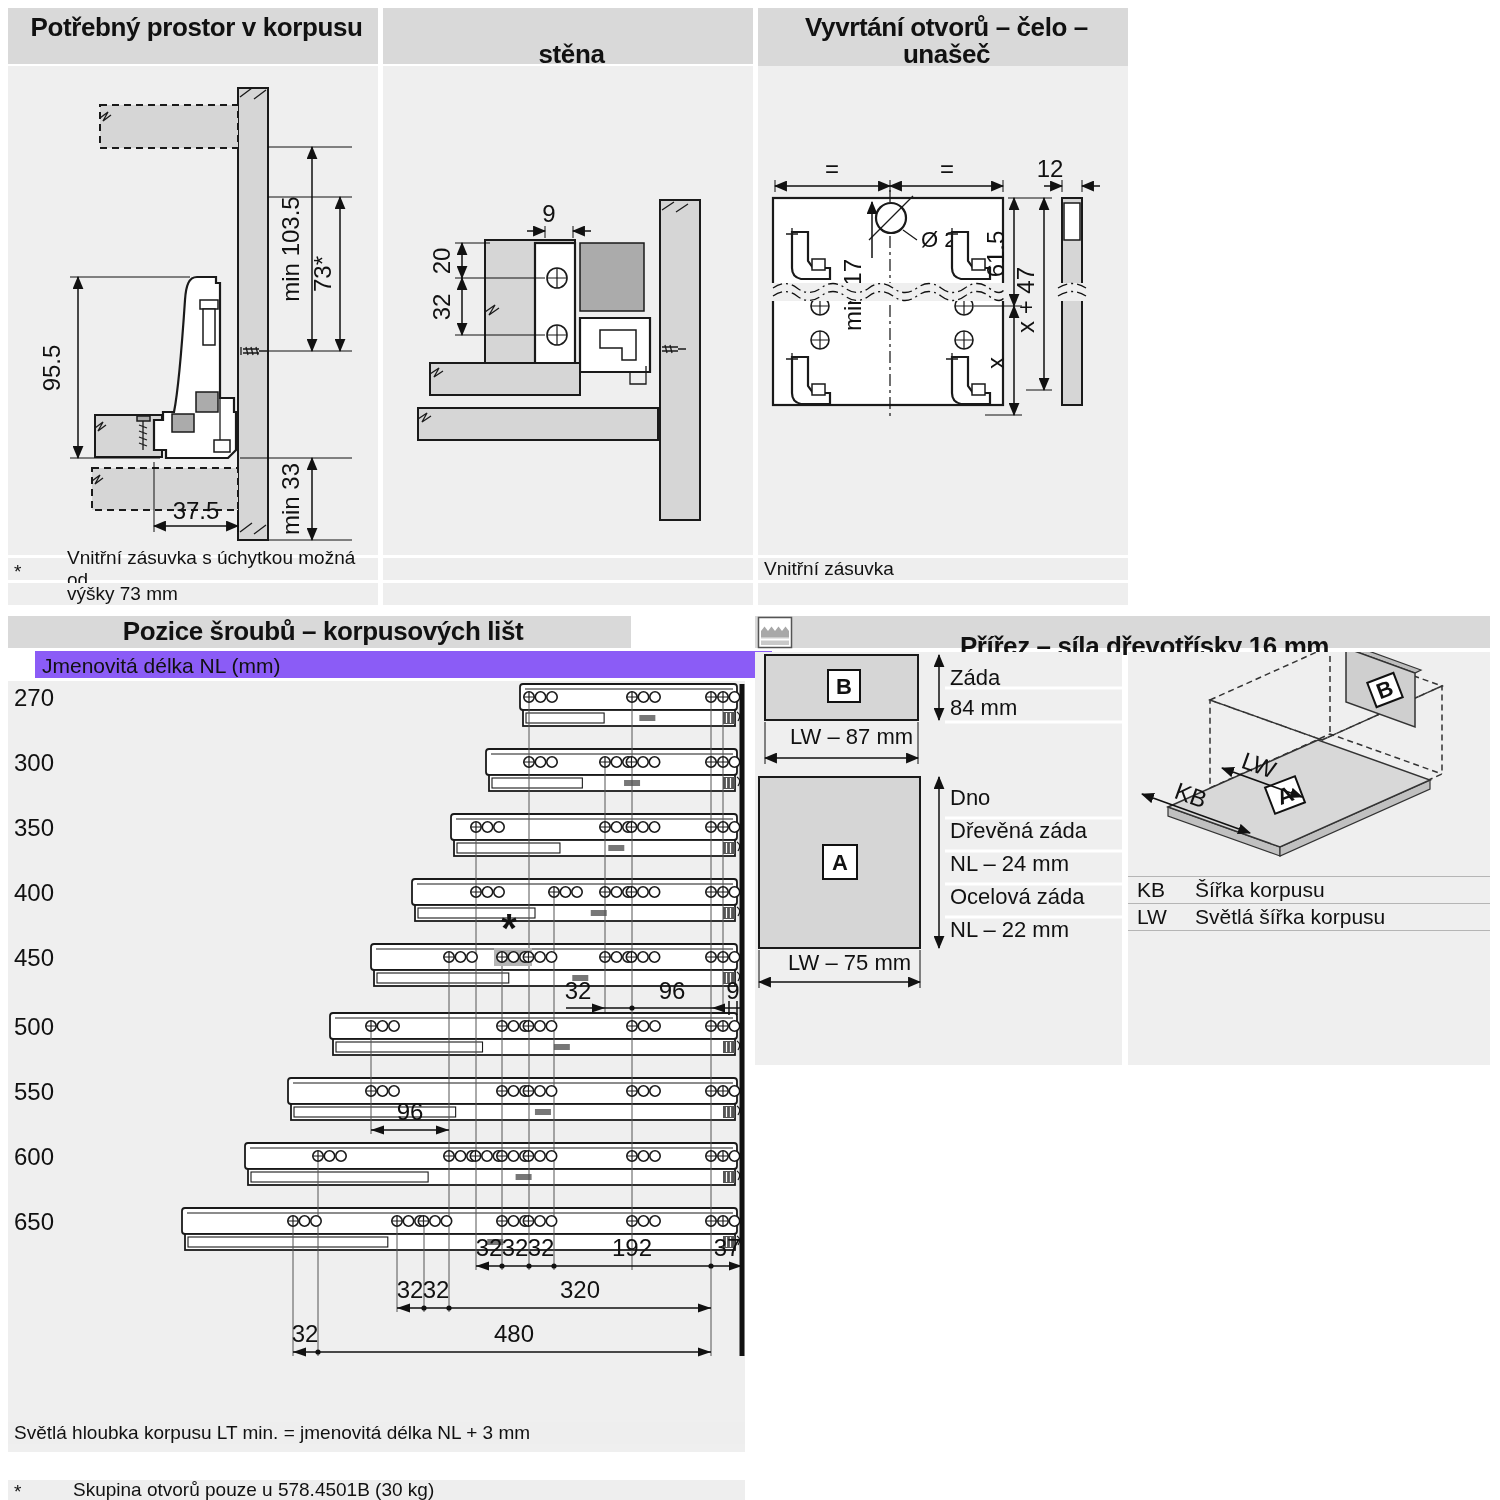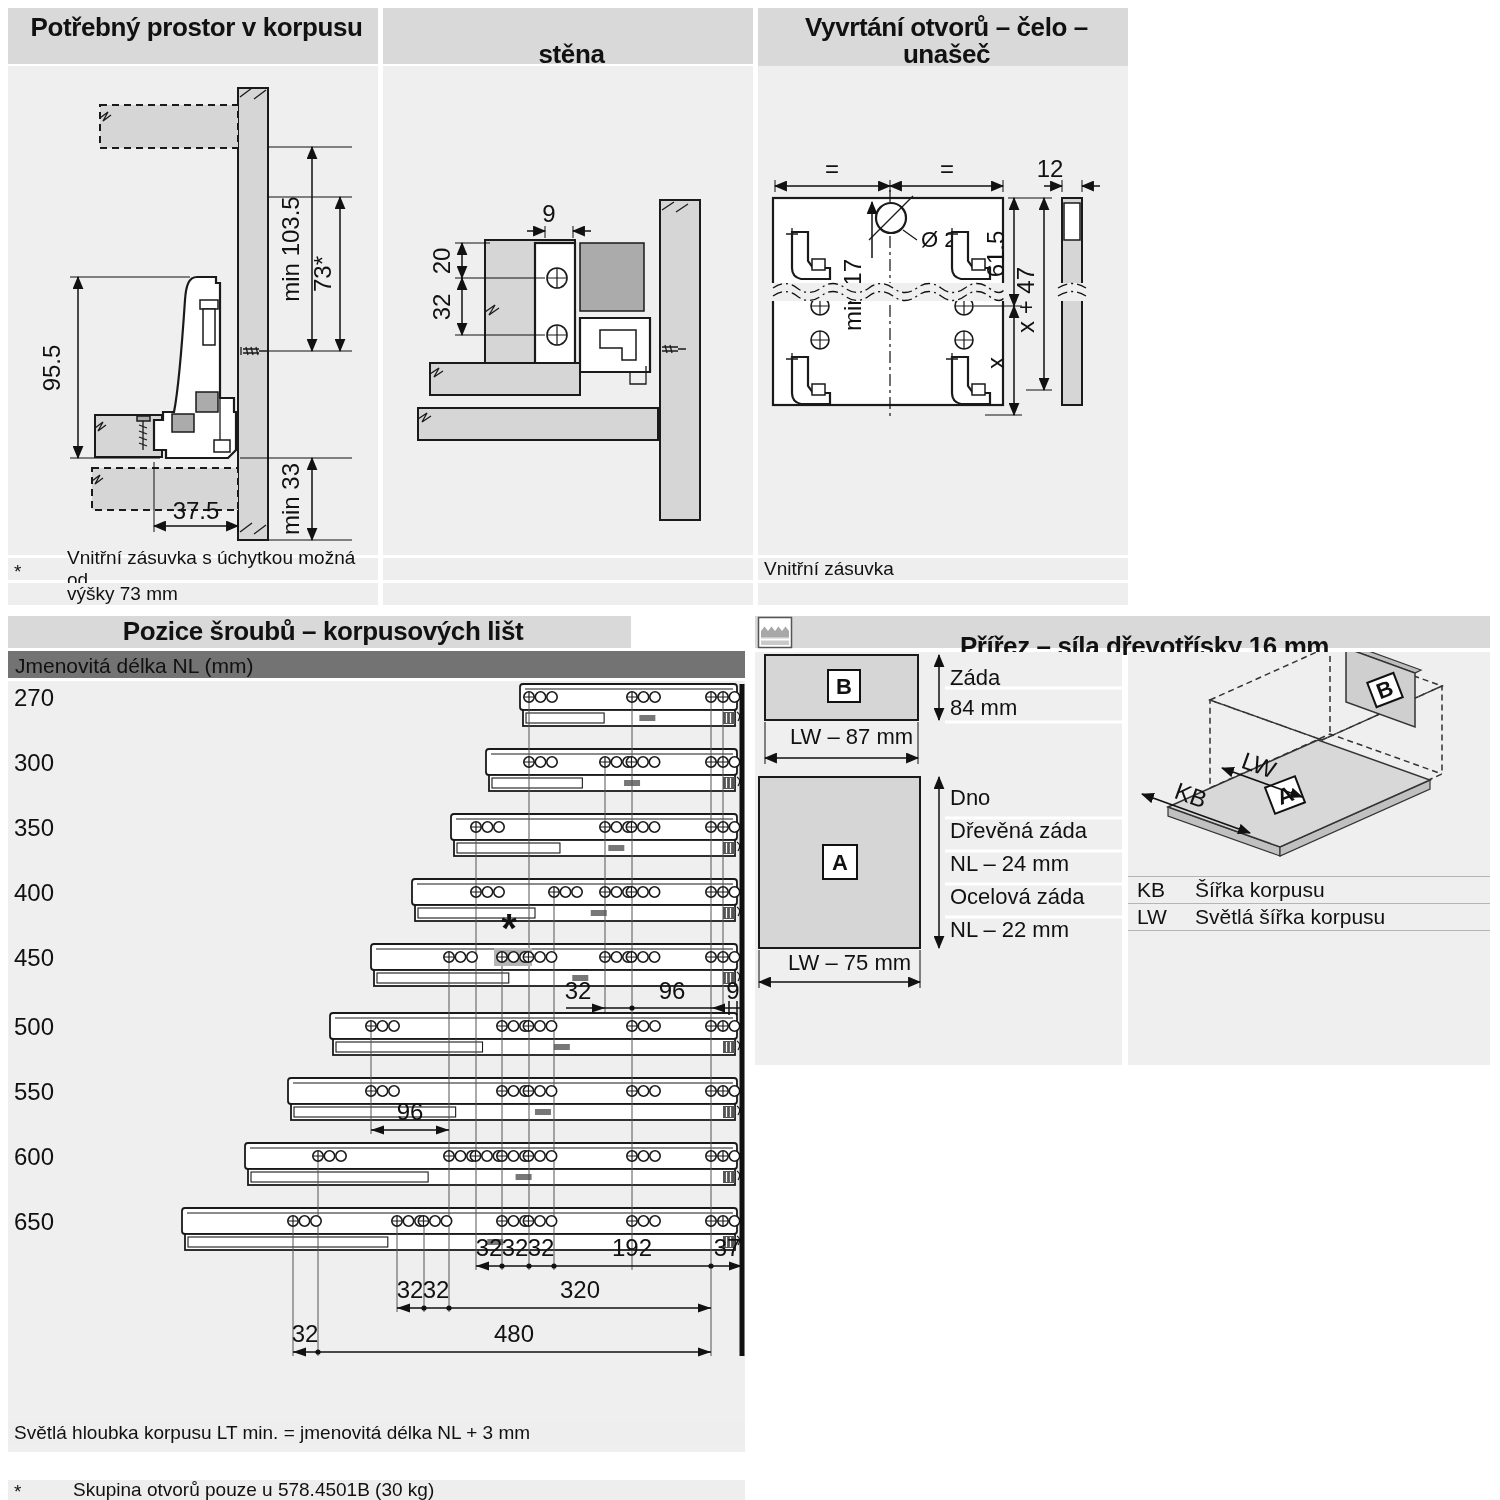--- a/index.html
+++ b/index.html
@@ -1,21 +1,21 @@
 <!DOCTYPE html>
 <html><head>
 <meta charset="utf-8">
 <style>
   html,body{margin:0;padding:0;background:#fff;}
   .page{position:relative;width:1500px;height:1500px;background:#fff;
         font-family:"Liberation Sans",sans-serif;color:#111;overflow:hidden;}
   .band{position:absolute;background:#d9d9d9;box-sizing:border-box;text-align:center;}
   .hdr{font-weight:bold;font-size:26px;letter-spacing:-0.4px;line-height:27px;padding:6px 0 0 7px;}
   .bodyband{position:absolute;background:#efefef;}
-  .subband{position:absolute;background:#737373;font-size:21px;box-sizing:border-box;padding:3px 0 0 7px;}
+  .subband{position:absolute;background:#8b5cf6;font-size:21px;box-sizing:border-box;padding:3px 0 0 7px;margin-left:27px;}
   .cap{position:absolute;background:#eeeeee;font-size:19px;display:flex;align-items:center;box-sizing:border-box;}
   .cap .mark{position:absolute;left:6px;top:3px;font-size:19px;}
   .cap .txt{margin-left:59px;}
   .cap .txt0{margin-left:6px;}
   .legend{position:absolute;left:0;width:362px;font-size:21px;}
   .legrow{display:flex;height:26px;align-items:center;border-top:1.5px solid #b5b5b5;}
   .legrow:last-child{border-bottom:1.5px solid #b5b5b5;}
   .legcode{width:58px;padding-left:9px;}
   svg{position:absolute;left:0;top:0;}
   svg text{font-family:"Liberation Sans",sans-serif;fill:#111;}

